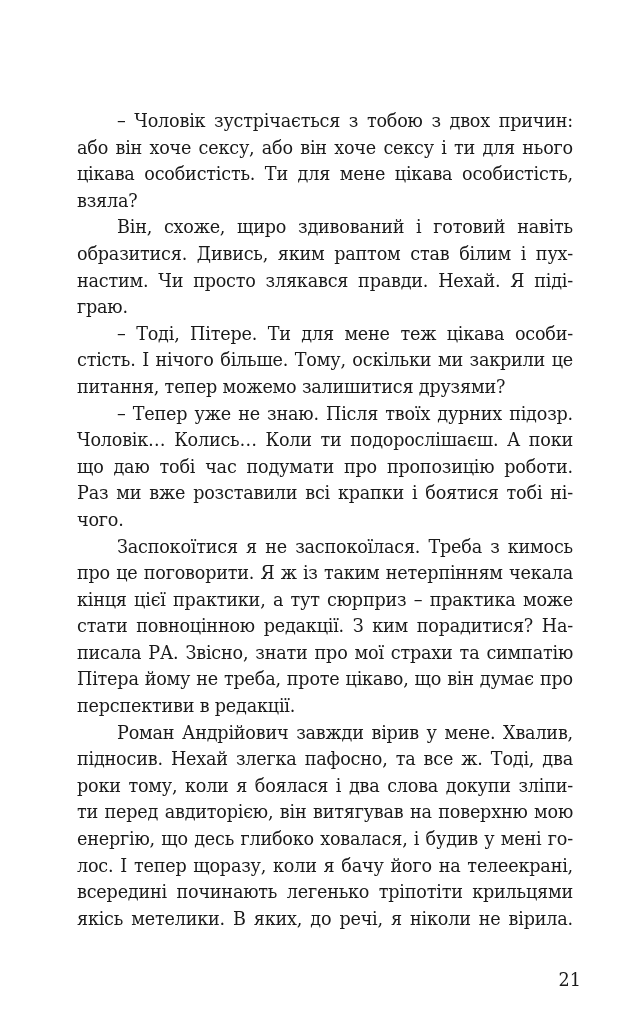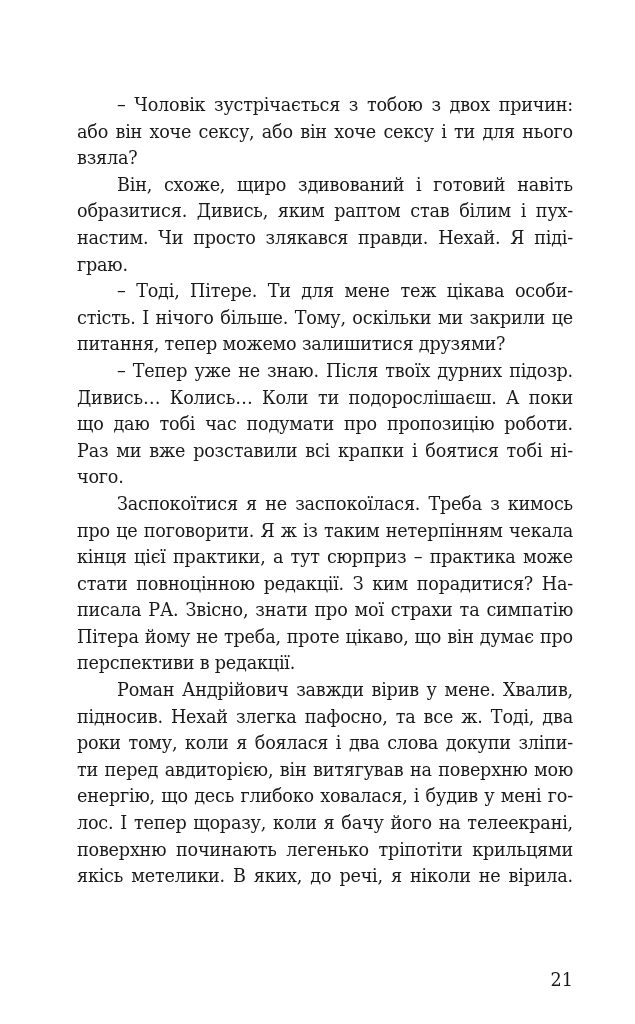--- a/index.html
+++ b/index.html
@@ -1,72 +1,73 @@
 <!DOCTYPE html>
 <html><head>
   <meta charset="utf-8">
   <style>
     html, body { margin: 0; padding: 0; background: #ffffff; }
     body { width: 635px; height: 1024px; position: relative; overflow: hidden; }
     .page {
       position: absolute;
       left: 77px;
-      top: 92px;
+      top: 108px;
       width: 496px;
       font-family: "DejaVu Serif", "Liberation Serif", serif;
       font-size: 17.6px;
       line-height: 26.6px;
       color: #1a1a1a;
       letter-spacing: -0.2px;
     }
     .line {
       display: block;
       height: 26.6px;
       white-space: nowrap;
       text-align: justify;
       text-align-last: justify;
     }
     .line.last { text-align-last: left; }
     .line.indent { padding-left: 40px; }
     .page-number {
       position: absolute;
-      right: 62px;
+      right: 54px;
       top: 970px;
       font-family: "DejaVu Serif", "Liberation Serif", serif;
       font-size: 17.6px;
       color: #1a1a1a;
     }
   </style>
 </head>
 <body>
 
 <div class="page">
 
   <div>
     <span class="line indent">– Чоловік зустрічається з тобою з двох причин:</span>
     <span class="line">або він хоче сексу, або він хоче сексу і ти для нього</span>
+    <span class="line">цікава особистість. Ти для мене цікава особистість,</span>
     <span class="line last">взяла?</span>
   </div>
 
   <div>
     <span class="line indent">Він, схоже, щиро здивований і готовий навіть</span>
     <span class="line">образитися. Дивись, яким раптом став білим і пух-</span>
     <span class="line">настим. Чи просто злякався правди. Нехай. Я піді-</span>
     <span class="line last">граю.</span>
   </div>
 
   <div>
     <span class="line indent">– Тоді, Пітере. Ти для мене теж цікава особи-</span>
     <span class="line">стість. І нічого більше. Тому, оскільки ми закрили це</span>
     <span class="line last">питання, тепер можемо залишитися друзями?</span>
   </div>
 
   <div>
     <span class="line indent">– Тепер уже не знаю. Після твоїх дурних підозр.</span>
-    <span class="line">Дивись… Колись… Коли ти подорослішаєш. А поки</span>
+    <span class="line">Чоловік… Колись… Коли ти подорослішаєш. А поки</span>
     <span class="line">що даю тобі час подумати про пропозицію роботи.</span>
     <span class="line">Раз ми вже розставили всі крапки і боятися тобі ні-</span>
     <span class="line last">чого.</span>
   </div>
 
   <div>
     <span class="line indent">Заспокоїтися я не заспокоїлася. Треба з кимось</span>
     <span class="line">про це поговорити. Я ж із таким нетерпінням чекала</span>
     <span class="line">кінця цієї практики, а тут сюрприз – практика може</span>
     <span class="line">стати повноцінною редакції. З ким порадитися? На-</span>
@@ -75,18 +76,18 @@
     <span class="line last">перспективи в редакції.</span>
   </div>
 
   <div>
     <span class="line indent">Роман Андрійович завжди вірив у мене. Хвалив,</span>
     <span class="line">підносив. Нехай злегка пафосно, та все ж. Тоді, два</span>
     <span class="line">роки тому, коли я боялася і два слова докупи зліпи-</span>
     <span class="line">ти перед авдиторією, він витягував на поверхню мою</span>
     <span class="line">енергію, що десь глибоко ховалася, і будив у мені го-</span>
     <span class="line">лос. І тепер щоразу, коли я бачу його на телеекрані,</span>
-    <span class="line">поверхню починають легенько тріпотіти крильцями</span>
+    <span class="line">всередині починають легенько тріпотіти крильцями</span>
     <span class="line">якісь метелики. В яких, до речі, я ніколи не вірила.</span>
   </div>
 </div>
 
 <div class="page-number">21</div>
 
 </body></html>

